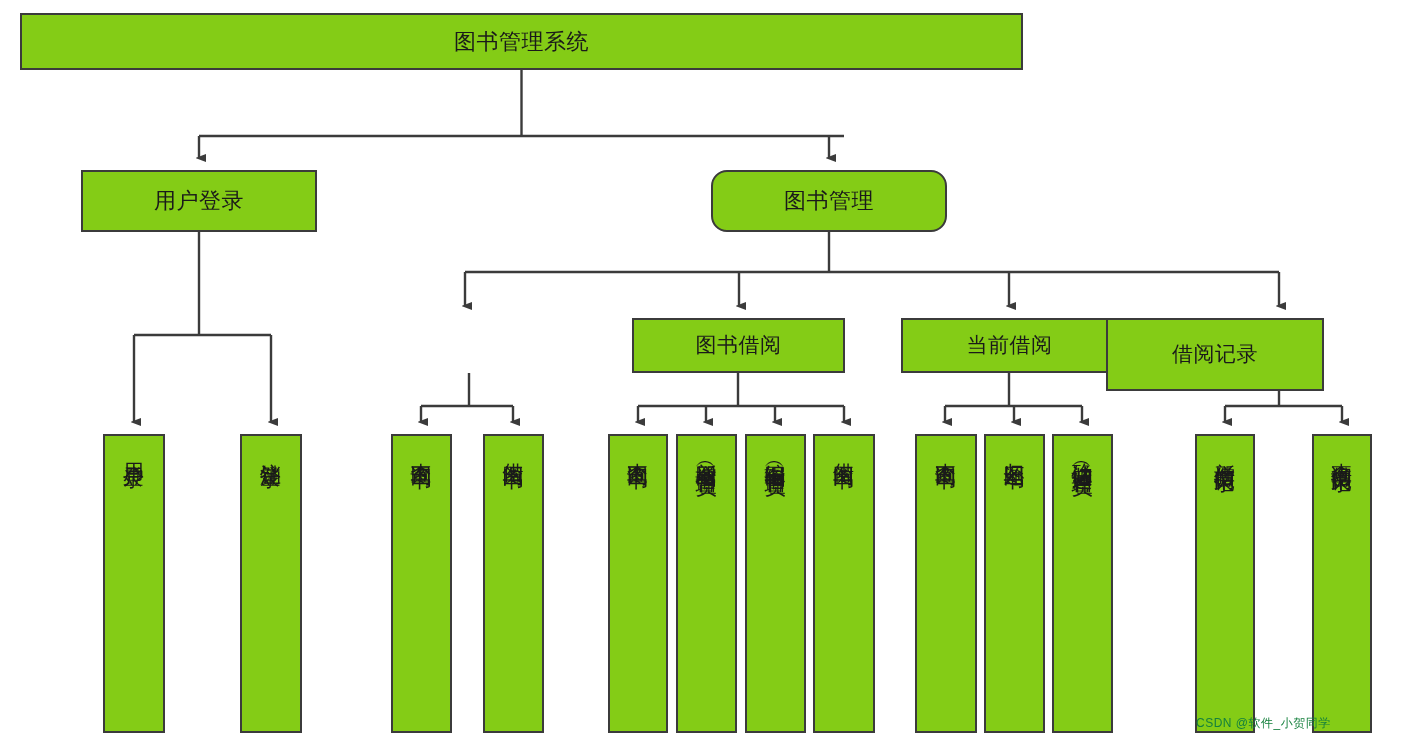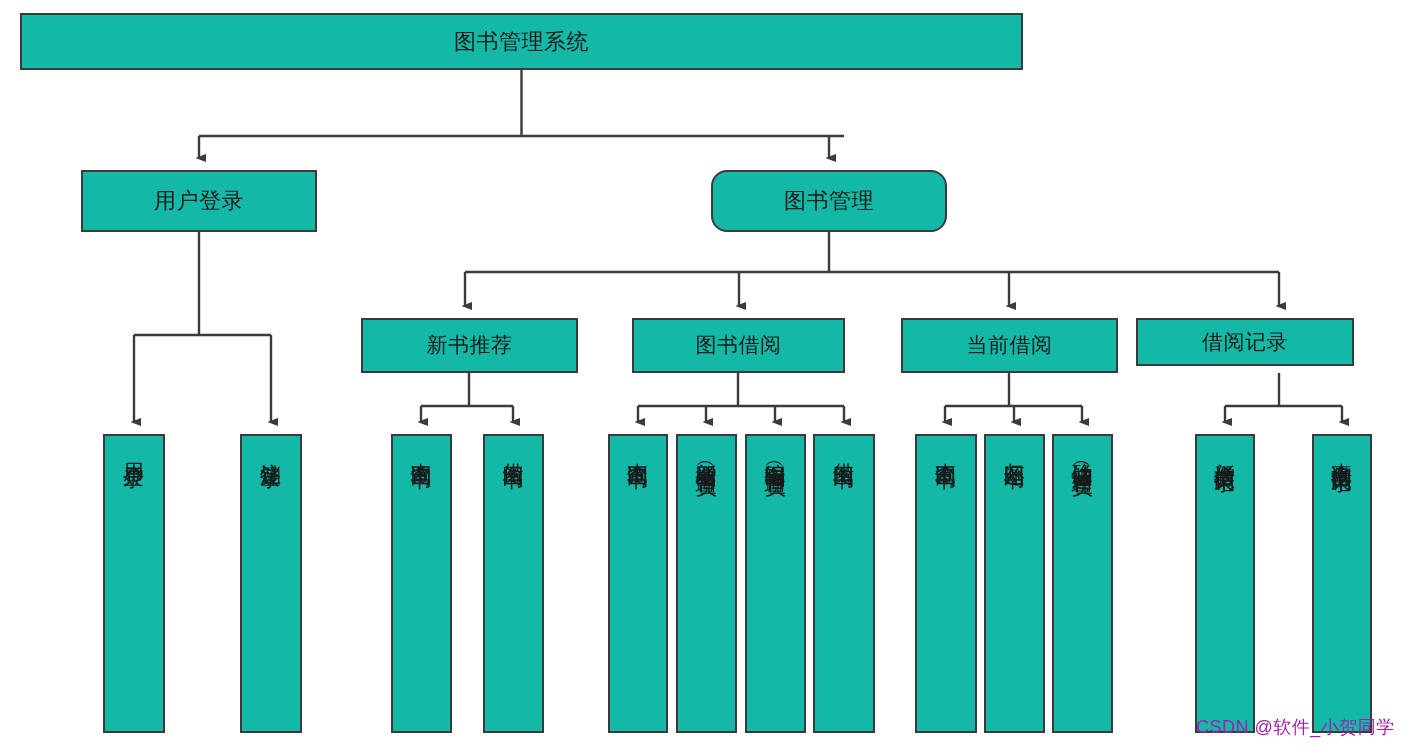--- a/index.html
+++ b/index.html
@@ -21,21 +21,21 @@
     position: absolute;
     left: 0;
     top: 0;
     width: 1405px;
     height: 747px;
   }
   .node-box {
     position: absolute;
     box-sizing: border-box;
     border: 2px solid #3b3b3b;
-    background: #14b8a6;
+    background: #84cc16;
     display: flex;
     align-items: center;
     justify-content: center;
     color: #1a1a1a;
   }
   .node-label {
     font-size: 21px;
     line-height: 1.15;
     letter-spacing: 0.5px;
     white-space: nowrap;
@@ -53,22 +53,22 @@
     align-items: flex-start;
     padding-top: 10px;
     justify-content: center;
   }
   .node-box.root .node-label,
   .node-box.level2 .node-label {
     font-size: 22px;
   }
   .watermark {
     position: absolute;
-    font-size: 18px;
-    color: #a21caf;
+    font-size: 12px;
+    color: #15803d;
     white-space: nowrap;
     letter-spacing: 0.5px;
   }
 </style>
 </head>
 <body>
 
 <div id="canvas">
 
   <svg class="diagram-layer" viewBox="0 0 1405 747" xmlns="http://www.w3.org/2000/svg">
@@ -125,30 +125,27 @@
     <span class="node-label">图书管理系统</span>
   </div>
 
   <div class="node-box level2" style="left:81px; top:170px; width:236px; height:62px;">
     <span class="node-label">用户登录</span>
   </div>
   <div class="node-box level2" style="left:711px; top:170px; width:236px; height:62px;border-radius:16px;">
     <span class="node-label">图书管理</span>
   </div>
 
-  <div class="node-box level3" style="left:361px; top:318px; width:217px; height:55px;">
-    <span class="node-label">新书推荐</span>
-  </div>
   <div class="node-box level3" style="left:901px; top:318px; width:217px; height:55px;">
     <span class="node-label">当前借阅</span>
   </div>
   <div class="node-box level3" style="left:632px; top:318px; width:213px; height:55px;">
     <span class="node-label">图书借阅</span>
   </div>
-  <div class="node-box level3" style="left:1136px; top:318px; width:218px; height:48px;">
+  <div class="node-box level3" style="left:1106px; top:318px; width:218px; height:73px;">
     <span class="node-label">借阅记录</span>
   </div>
 
   <div class="node-box vertical" style="left:103px; top:434px; width:62px; height:299px;">
     <span class="node-label">用户登录</span>
   </div>
   <div class="node-box vertical" style="left:240px; top:434px; width:62px; height:299px;">
     <span class="node-label">注销登录</span>
   </div>
   <div class="node-box vertical" style="left:391px; top:434px; width:61px; height:299px;">

